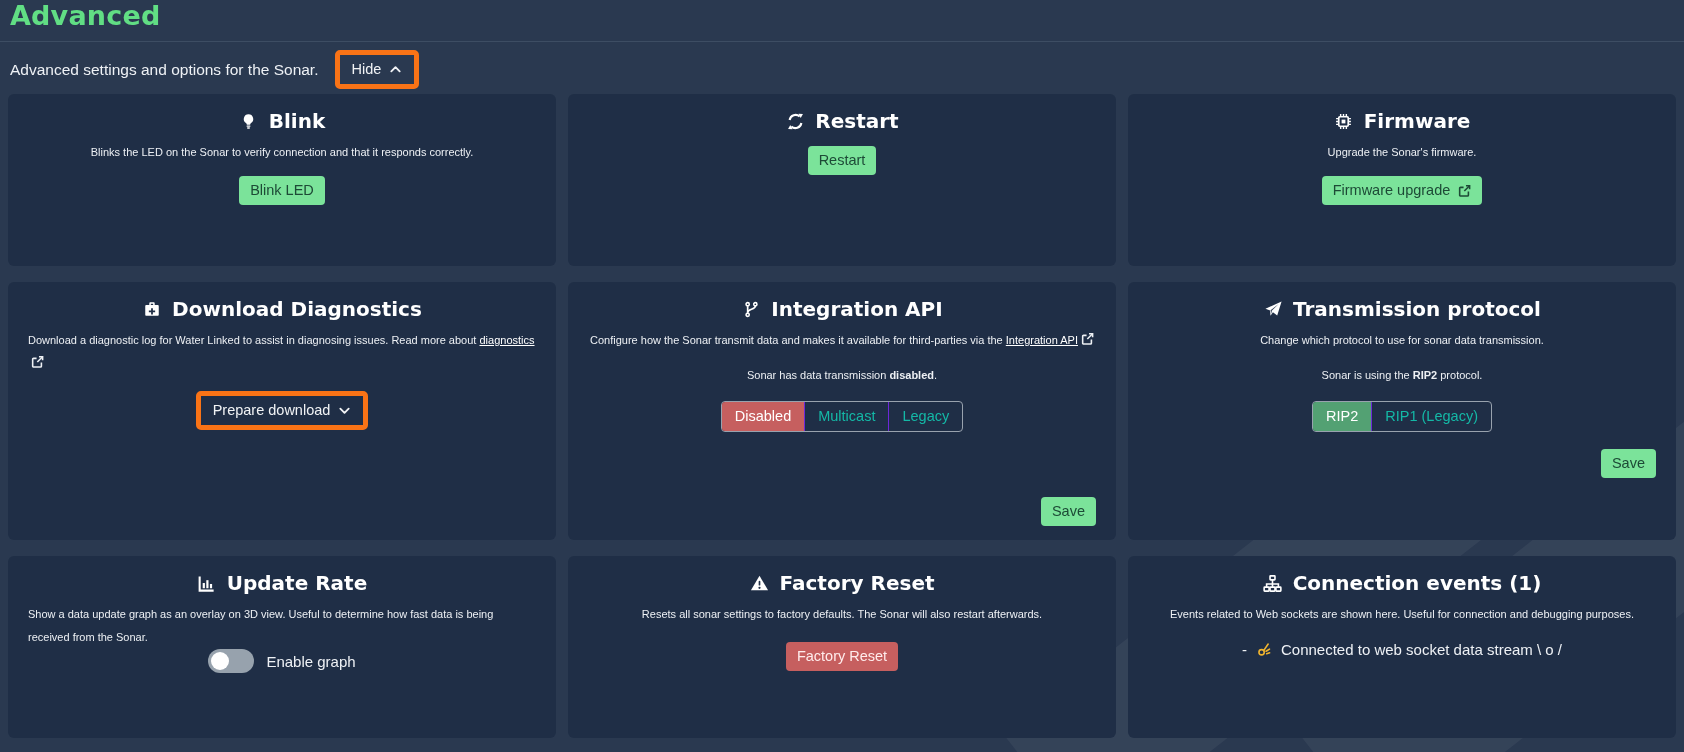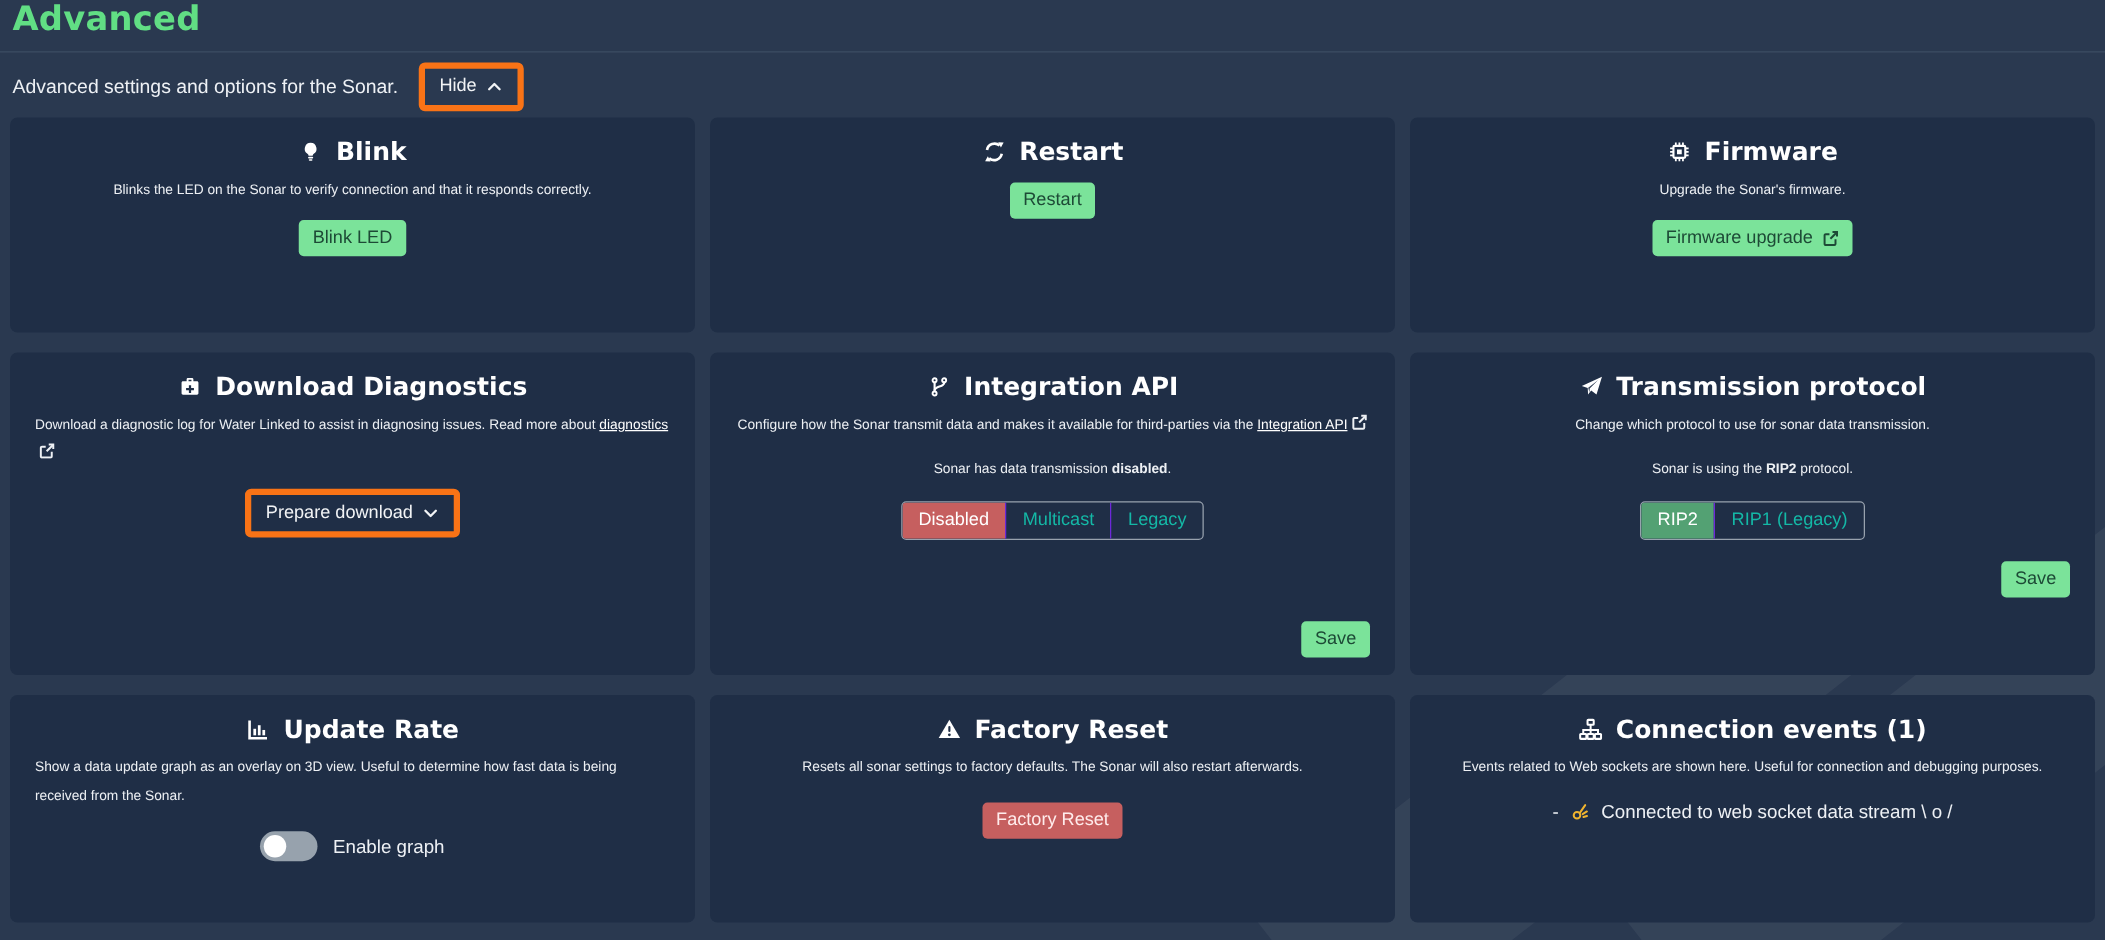--- a/index.html
+++ b/index.html
@@ -53,21 +53,21 @@
   .seg { display:inline-flex; border:1px solid #98a2ae; border-radius:4px; overflow:hidden; margin-top:14px; }
   .seg-item { padding:6px 13px; font-size:14.5px; line-height:17px; color:#14b8a6; background:transparent;
               border:none; border-left:1px solid #6d28d9; cursor:pointer; font-family:inherit; }
   .seg-item:first-child { border-left:none; }
   .seg-item.sel-red { background:#c65f5f; color:#ffffff; }
   .seg-item.sel-green { background:#53a173; color:#ffffff; }
 
   .save-bottom { margin-top:auto; align-self:flex-end; }
   .save-after { margin-top:17px; align-self:flex-end; }
 
-  .toggle-row { display:flex; align-items:center; gap:12px; margin-top:16px; font-size:15px; }
+  .toggle-row { display:flex; align-items:center; gap:12px; font-size:15px; }
   .toggle { width:46px; height:24px; border-radius:12px; background:#97a2ad; position:relative; cursor:pointer; flex:0 0 auto; }
   .toggle .knob { position:absolute; left:3px; top:3px; width:18px; height:18px; border-radius:50%; background:#ffffff; }
 
   .event-row { margin-top:12px; font-size:15px; line-height:23px; display:flex; align-items:center; gap:9px; }
   svg { display:block; }
   .inline-svg { display:inline-block; }
 </style>
 </head>
 <body>
 

